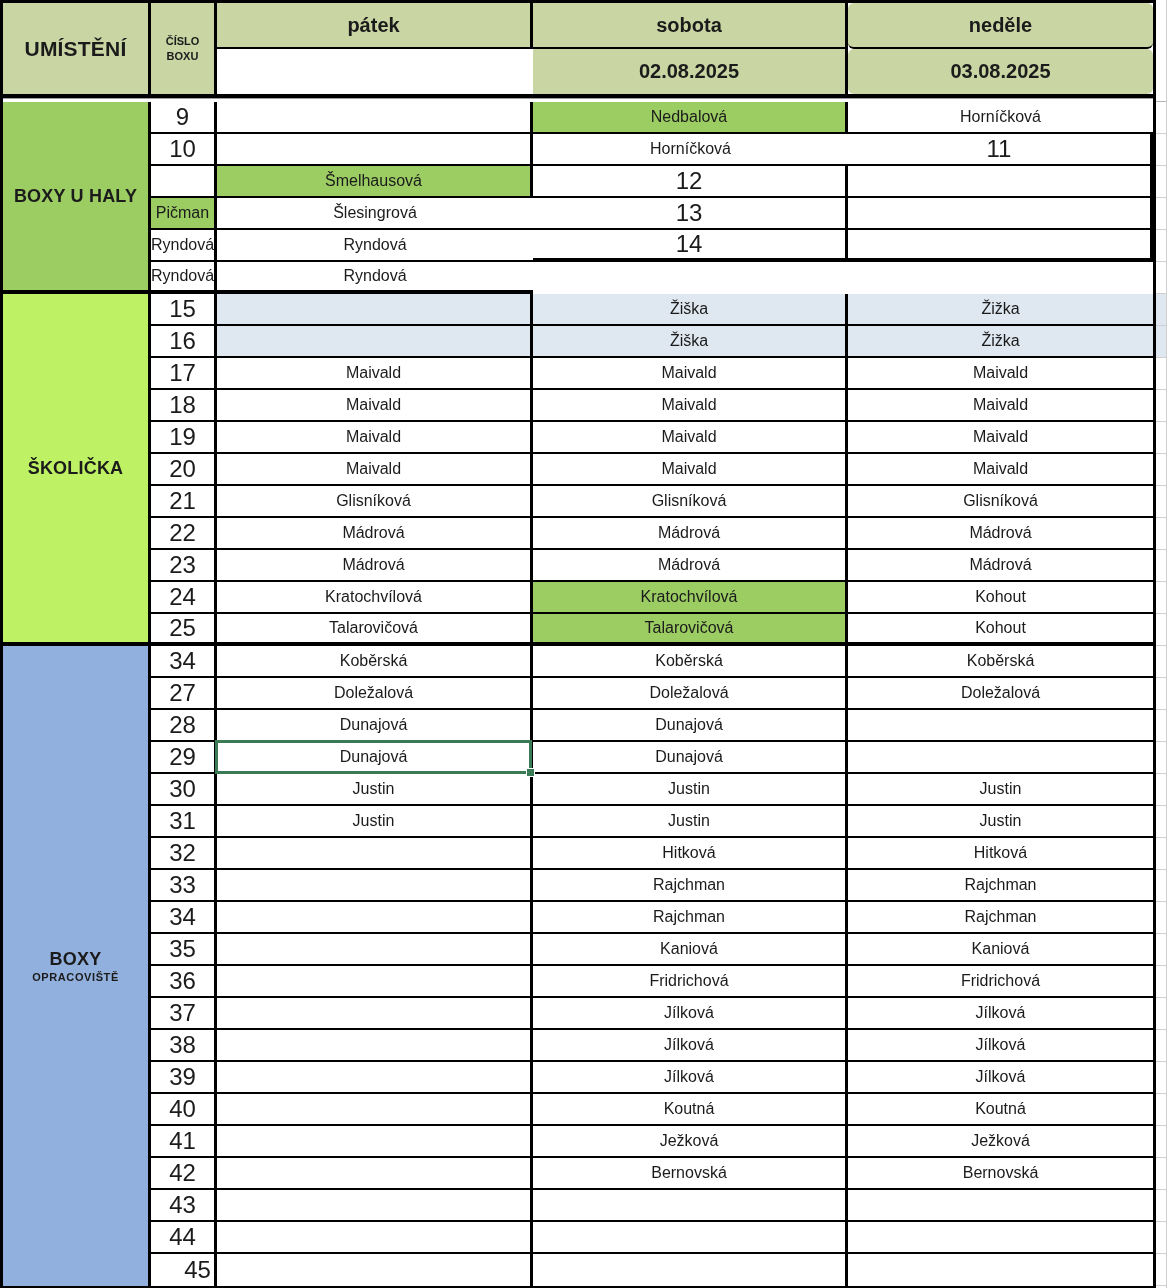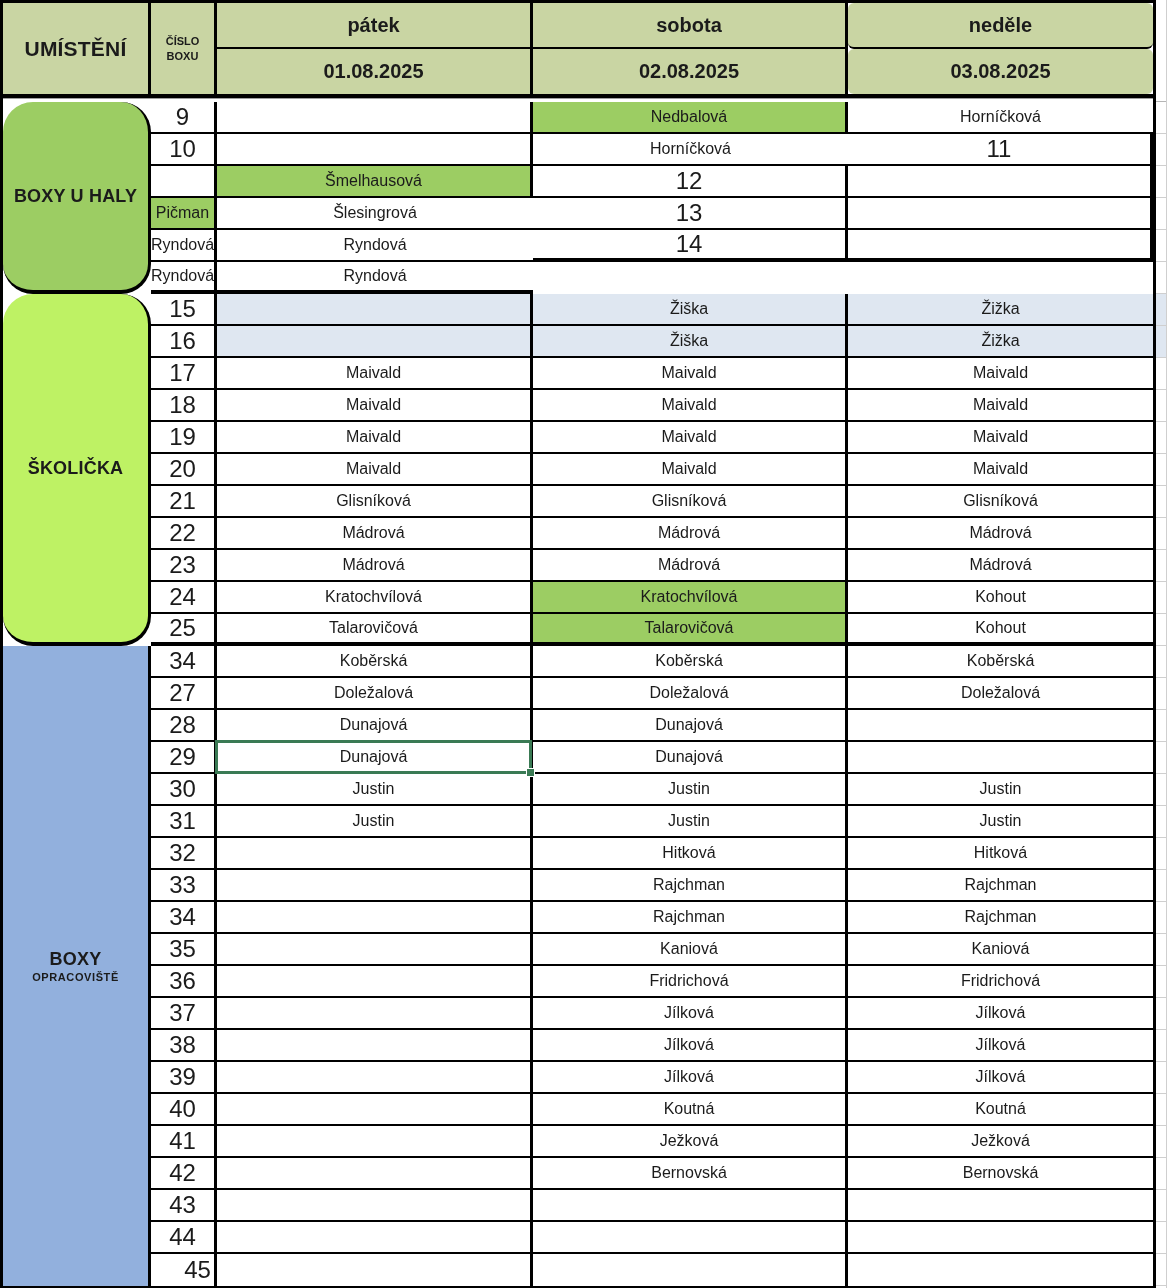--- a/index.html
+++ b/index.html
@@ -45,21 +45,21 @@
     display: grid;
     grid-template-columns: 148px 66px 316px 315px 305px;
     grid-auto-rows: 32px;
   }
   .group-cell {
     grid-column: 1;
     border-right: 3px solid #000;
     display: flex; flex-direction: column; align-items: center; justify-content: center;
     text-align: center;
   }
-  .group-end { border-bottom: 4px solid #000; border-radius: 30px; }
+  .group-end { border-bottom: 4px solid #000; }
   .g1 { font-weight: bold; font-size: 18px; letter-spacing: 0.2px; }
   .g2 { font-weight: bold; font-size: 11px; letter-spacing: 0.6px; margin-top: 1px; }
 
   .num {
     border-right: 3px solid #000;
     border-bottom: 2px solid #000;
     display: flex; align-items: center; justify-content: center;
     font-size: 24px;
     background: #fff;
   }
@@ -108,21 +108,20 @@
       <div class="h-loc">
         <span>UMÍSTĚNÍ</span>
       </div>
       <div class="h-cislo">
         <span>ČÍSLO</span>
         <span>BOXU</span>
       </div>
       <div class="h-day c3">pátek</div>
       <div class="h-day c4">sobota</div>
       <div class="h-day c5 lastcol">neděle</div>
-      <div class="h-date c3">01.08.2025</div>
       <div class="h-date c4">02.08.2025</div>
       <div class="h-date c5 lastcol">03.08.2025</div>
     </div>
 
     <div class="divider"></div>
 
     <div class="body" id="body-grid">
         <div class="group-cell group-end" style="grid-row: span 6; background-color: rgb(156, 205, 99);">
           <div class="g1">BOXY U HALY</div>
         </div>

